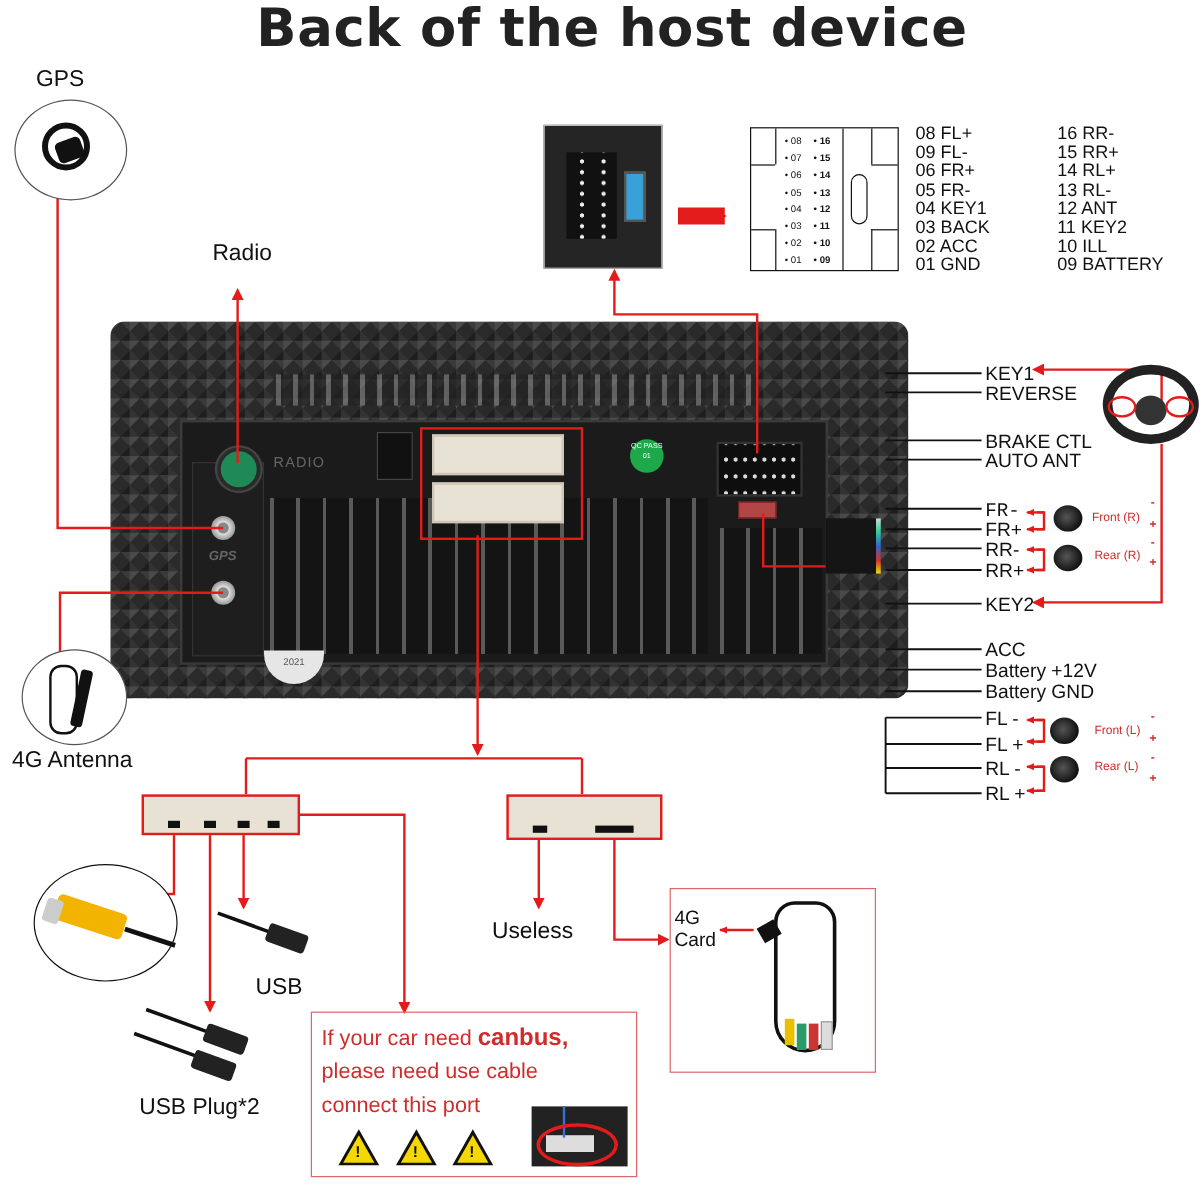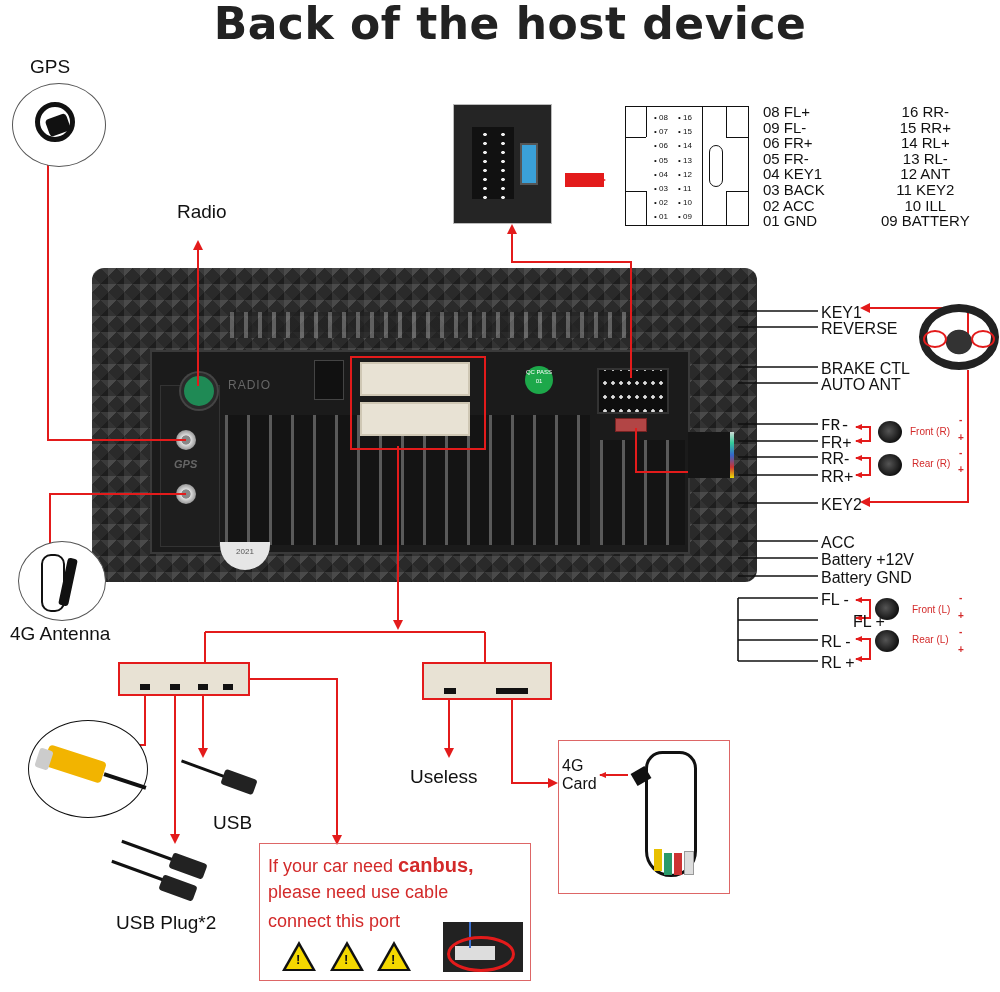--- a/index.html
+++ b/index.html
@@ -175,21 +175,21 @@
   <div id="iso-diag-left" style="position:absolute;left:28px;top:4px;font-size:8px;line-height:14.2px;">
       <div>• 08</div>
       <div>• 07</div>
       <div>• 06</div>
       <div>• 05</div>
       <div>• 04</div>
       <div>• 03</div>
       <div>• 02</div>
       <div>• 01</div>
     </div>
-  <div id="iso-diag-right" style="position:absolute;left:52px;top:4px;font-size:8px;line-height:14.2px;">
+  <div id="iso-diag-right" style="position:absolute;left:52px;top:4px;font-size:8px;line-height:14.2px;font-weight:bold;">
       <div>• 16</div>
       <div>• 15</div>
       <div>• 14</div>
       <div>• 13</div>
       <div>• 12</div>
       <div>• 11</div>
       <div>• 10</div>
       <div>• 09</div>
     </div>
 </div>
@@ -197,21 +197,21 @@
 <div id="pins-left" class="pin" style="left:763px;top:104px;">
     <div>08 FL+</div>
     <div>09 FL-</div>
     <div>06 FR+</div>
     <div>05 FR-</div>
     <div>04 KEY1</div>
     <div>03 BACK</div>
     <div>02 ACC</div>
     <div>01 GND</div>
   </div>
-<div id="pins-right" class="pin" style="left:881px;top:104px;text-align:center;">
+<div id="pins-right" class="pin" style="left:881px;top:104px;">
     <div>16 RR-</div>
     <div>15 RR+</div>
     <div>14 RL+</div>
     <div>13 RL-</div>
     <div>12 ANT</div>
     <div>11 KEY2</div>
     <div>10 ILL</div>
     <div>09 BATTERY</div>
   </div>
 
@@ -221,21 +221,21 @@
 <div class="small" style="left:821px;top:376px;">AUTO ANT</div>
 <div class="small" style="left:821px;top:417px;font-family:Liberation Mono, monospace;">FR-</div>
 <div class="small" style="left:821px;top:434px;">FR+</div>
 <div class="small" style="left:821px;top:450px;">RR-</div>
 <div class="small" style="left:821px;top:468px;">RR+</div>
 <div class="small" style="left:821px;top:496px;">KEY2</div>
 <div class="small" style="left:821px;top:534px;">ACC</div>
 <div class="small" style="left:821px;top:551px;">Battery +12V</div>
 <div class="small" style="left:821px;top:569px;">Battery GND</div>
 <div class="small" style="left:821px;top:591px;">FL -</div>
-<div class="small" style="left:853px;top:613px;">FL +</div>
+<div class="small" style="left:821px;top:613px;">FL +</div>
 <div class="small" style="left:821px;top:633px;">RL -</div>
 <div class="small" style="left:821px;top:654px;">RL +</div>
 
 <div class="abs" style="left:919px;top:304px;width:80px;height:66px;border-radius:50%;border:8px solid #222;box-sizing:border-box;background:radial-gradient(ellipse at 50% 60%,#333 28%,transparent 30%);">
   <div style="position:absolute;left:-4px;top:18px;width:20px;height:14px;border:2px solid #e31b1b;border-radius:50%;"></div>
   <div style="position:absolute;right:-4px;top:18px;width:20px;height:14px;border:2px solid #e31b1b;border-radius:50%;"></div>
 </div>
 
 <div class="spk" style="left:878px;top:421px;"></div>
 <div class="spk-lbl" style="left:910px;top:426px;">Front (R)</div>

